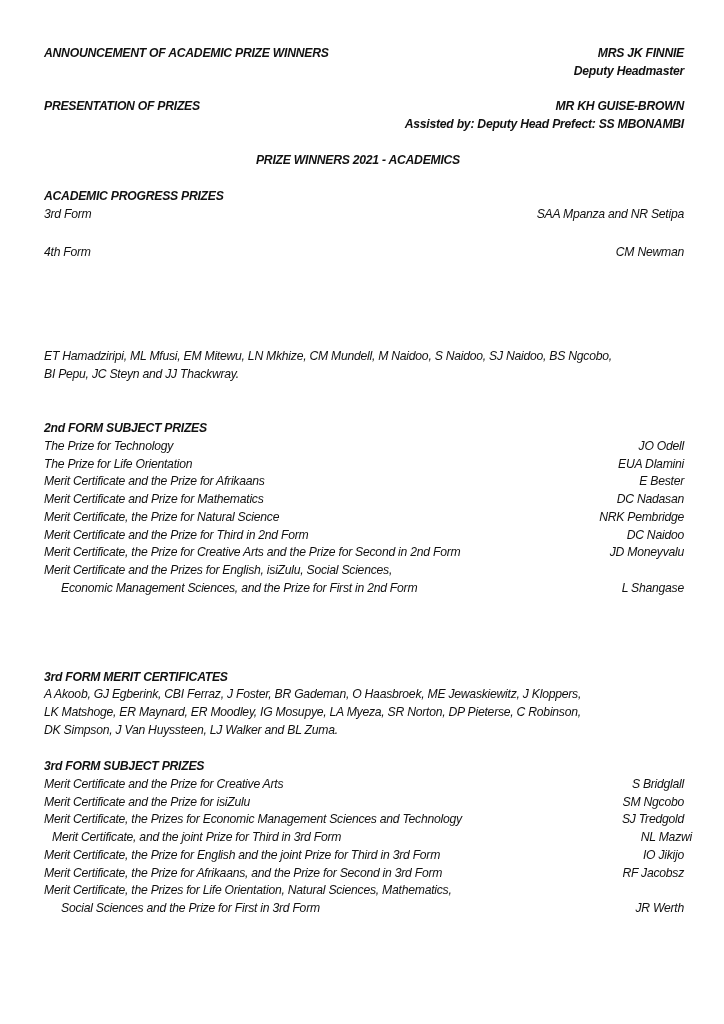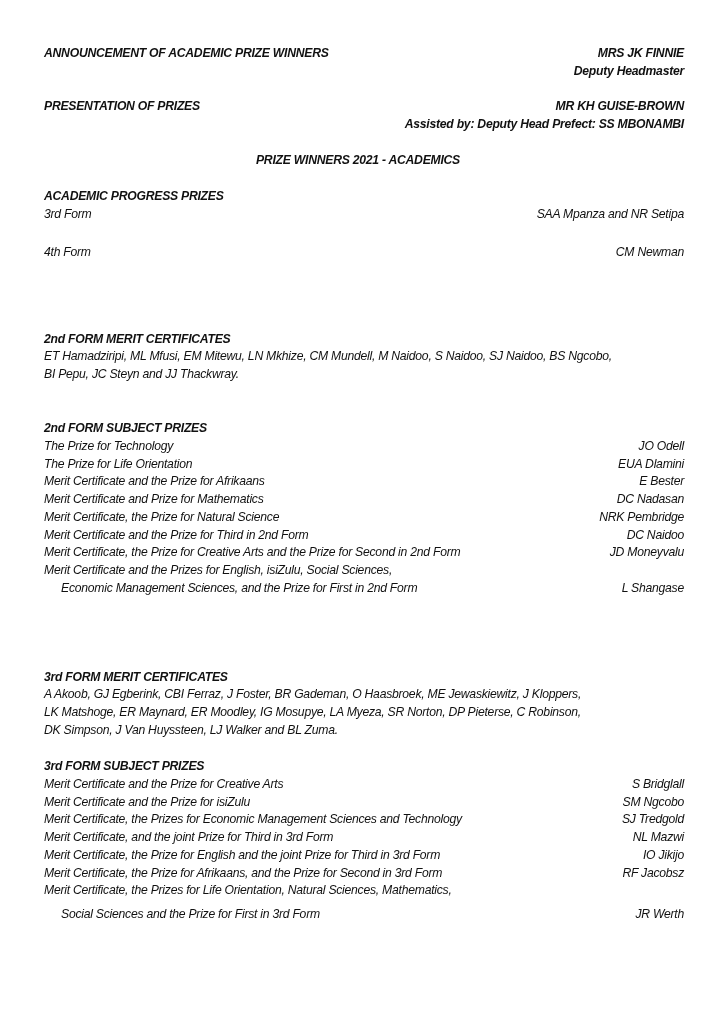--- a/index.html
+++ b/index.html
@@ -89,23 +89,20 @@
   </div>
   <div class="line" style="top:205px;">
     <span class="left">3rd Form</span>
     <span class="right">SAA Mpanza and NR Setipa</span>
   </div>
   <div class="line" style="top:223px;margin-top:20px;">
     <span class="left">4th Form</span>
     <span class="right">CM Newman</span>
   </div>
 
-  <div class="line bold" style="top:330px;">
-    <span class="left">2nd FORM MERIT CERTIFICATES</span>
-  </div>
   <div class="para" style="top:348px;">
     <span class="para-line">ET Hamadziripi, ML Mfusi, EM Mitewu, LN Mkhize, CM Mundell, M Naidoo, S Naidoo, SJ Naidoo, BS Ngcobo,</span>
     <span class="para-line">BI Pepu, JC Steyn and JJ Thackwray.</span>
   </div>
 
   <div class="line bold" style="top:419px;">
     <span class="left">2nd FORM SUBJECT PRIZES</span>
   </div>
   <div class="line" style="top:437px;">
     <span class="left">The Prize for Technology</span>
@@ -161,34 +158,34 @@
     <span class="right">S Bridglall</span>
   </div>
   <div class="line" style="top:793px;">
     <span class="left">Merit Certificate and the Prize for isiZulu</span>
     <span class="right">SM Ngcobo</span>
   </div>
   <div class="line" style="top:810px;">
     <span class="left">Merit Certificate, the Prizes for Economic Management Sciences and Technology</span>
     <span class="right">SJ Tredgold</span>
   </div>
-  <div class="line" style="top:828px;">
+  <div class="line" style="top:828px;margin-left:8px;">
     <span class="left">Merit Certificate, and the joint Prize for Third in 3rd Form</span>
     <span class="right">NL Mazwi</span>
   </div>
   <div class="line" style="top:846px;">
     <span class="left">Merit Certificate, the Prize for English and the joint Prize for Third in 3rd Form</span>
     <span class="right">IO Jikijo</span>
   </div>
   <div class="line" style="top:864px;">
     <span class="left">Merit Certificate, the Prize for Afrikaans, and the Prize for Second in 3rd Form</span>
     <span class="right">RF Jacobsz</span>
   </div>
   <div class="line" style="top:881px;">
     <span class="left">Merit Certificate, the Prizes for Life Orientation, Natural Sciences, Mathematics,</span>
     <span class="right"></span>
   </div>
-  <div class="line" style="top:899px;margin-top:6px;">
+  <div class="line" style="top:899px;">
     <span class="left indent">Social Sciences and the Prize for First in 3rd Form</span>
     <span class="right">JR Werth</span>
   </div>
 
 </div>
 
 </body></html>

